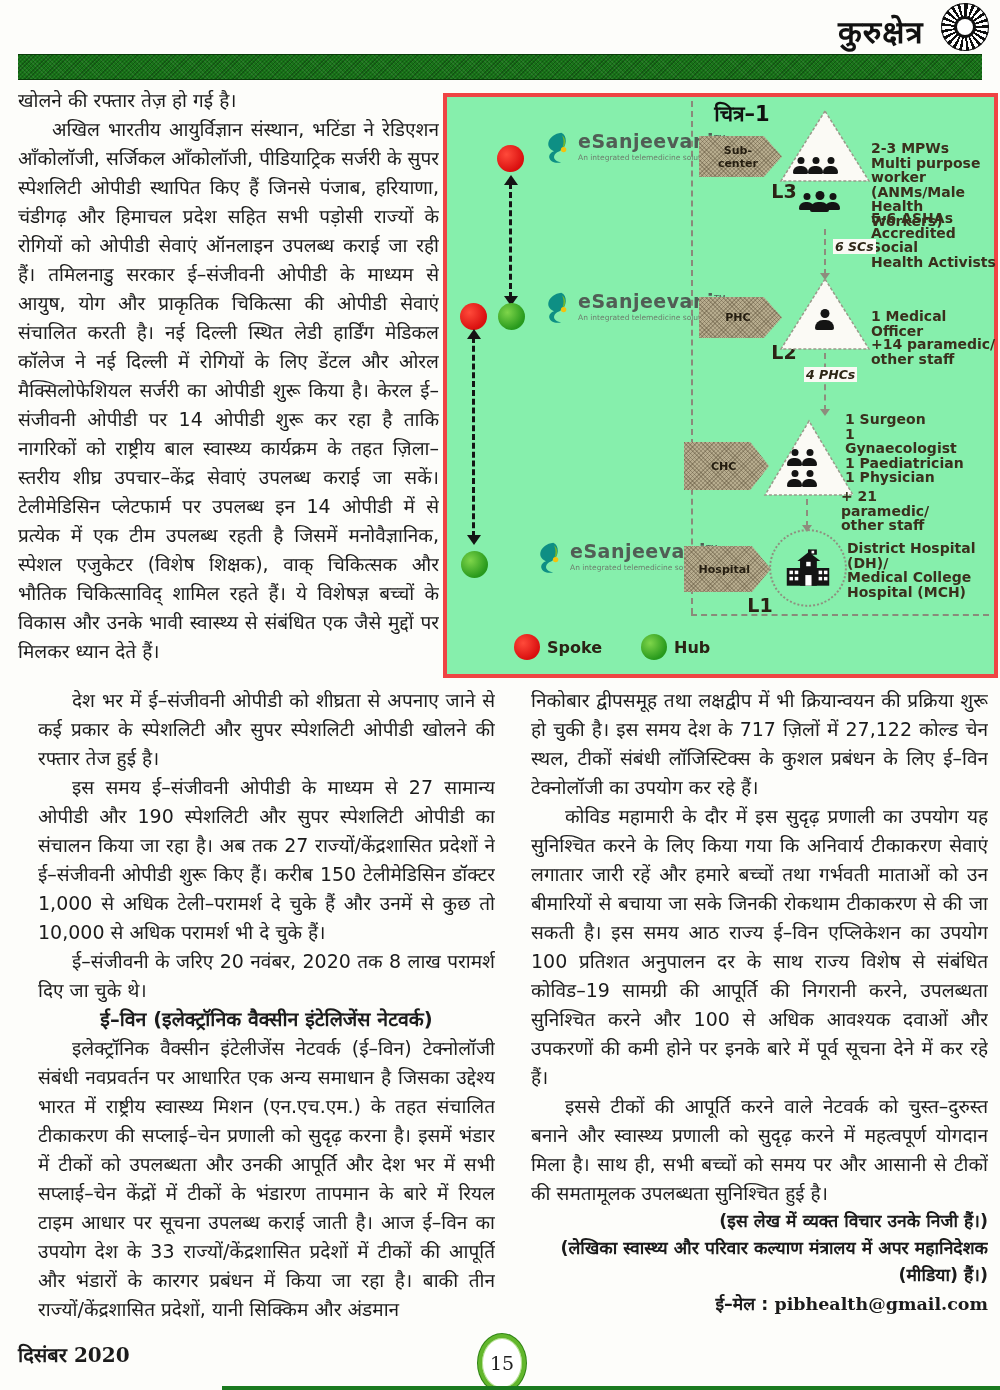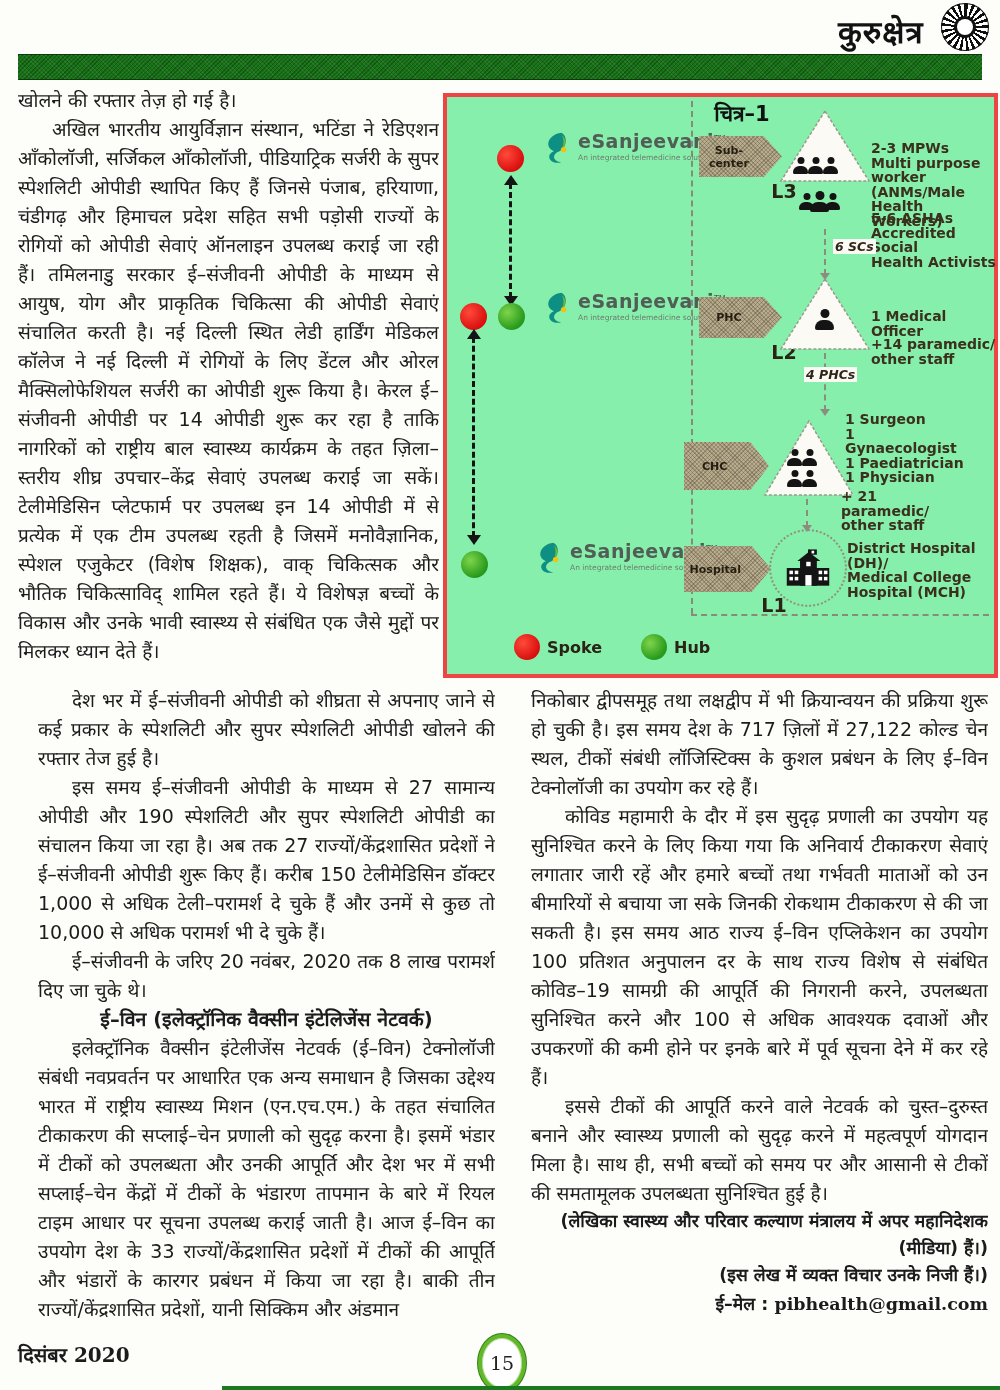--- a/index.html
+++ b/index.html
@@ -54,21 +54,21 @@
   .conn{border-left:2px dashed #8d8d7d;}
   .conn-ah{width:0;height:0;border-left:5px solid transparent;border-right:5px solid transparent;
        border-top:7px solid #8d8d7d;}
   .conn-label{font-size:12.5px;font-weight:700;font-style:italic;color:#2e2616;background:#faf9f4;padding:0 2px;}
 
   .chevron{clip-path:polygon(0 0,78% 0,100% 50%,78% 100%,0 100%);
        background-color:#b7ac8e;
        background-image:repeating-linear-gradient(45deg,rgba(74,62,40,.30) 0 1px,transparent 1px 3px),
                         repeating-linear-gradient(-45deg,rgba(74,62,40,.30) 0 1px,transparent 1px 3px);
        display:flex;align-items:center;}
-  .chevron span{font-size:11px;font-weight:700;color:#241d10;width:72%;text-align:center;}
+  .chevron span{font-size:11px;font-weight:700;color:#241d10;padding-left:9px;width:72%;text-align:center;}
   .lvl{font-size:19px;font-weight:700;color:#2b2315;width:70px;text-align:center;margin-left:44px;}
 
   .staff{font-size:14px;line-height:14.5px;font-weight:700;color:#3a301d;
        white-space:pre-line;width:125px;}
   .tri{position:absolute;}
   .person{position:relative;width:15px;height:17px;display:inline-block;}
   .person::before{content:"";position:absolute;top:0;left:50%;transform:translateX(-50%);
        width:7px;height:7px;background:#141414;border-radius:50%;}
   .person::after{content:"";position:absolute;bottom:0;left:0;width:15px;height:8px;
        background:#141414;border-radius:8px 8px 2px 2px;}
@@ -162,21 +162,21 @@
     <div class="abs chevron" style="left:252px;top:200px;width:83px;height:41px;">
       <span>PHC</span>
       </div>
     <div class="abs lvl" style="left:258px;top:244px;">L2</div>
     <div class="abs chevron" style="left:237px;top:345px;width:85px;height:48px;">
       <span>CHC</span>
       </div>
     <div class="abs chevron" style="left:237px;top:449px;width:87px;height:46px;">
       <span>Hospital</span>
       </div>
-    <div class="abs lvl" style="left:248px;top:497px;">L1</div>
+    <div class="abs lvl" style="left:234px;top:497px;">L1</div>
 
     <svg class="tri" style="left:332px;top:12px;" width="92" height="74">
       <polygon points="46,2 2,72 90,72" fill="#fbfaf5" stroke="#9a9a8a" stroke-width="1.5" stroke-dasharray="3 2"></polygon>
     </svg>
     <div class="abs" style="left:346px;top:60px;">
       <span class="person"></span><span class="person"></span><span class="person"></span>
     </div>
     <div class="abs staff" style="left:424px;top:44px;">2-3 MPWs
 Multi purpose
 worker (ANMs/Male
@@ -255,22 +255,22 @@
       <p>इस समय ई–संजीवनी ओपीडी के माध्यम से 27 सामान्य ओपीडी और 190 स्पेशलिटी और सुपर स्पेशलिटी ओपीडी का संचालन किया जा रहा है। अब तक 27 राज्यों/केंद्रशासित प्रदेशों ने ई–संजीवनी ओपीडी शुरू किए हैं। करीब 150 टेलीमेडिसिन डॉक्टर 1,000 से अधिक टेली–परामर्श दे चुके हैं और उनमें से कुछ तो 10,000 से अधिक परामर्श भी दे चुके हैं।</p>
       <p>ई–संजीवनी के जरिए 20 नवंबर, 2020 तक 8 लाख परामर्श दिए जा चुके थे।</p>
       <p class="evin-heading">ई–विन (इलेक्ट्रॉनिक वैक्सीन इंटेलिजेंस नेटवर्क)</p>
       <p>इलेक्ट्रॉनिक वैक्सीन इंटेलीजेंस नेटवर्क (ई–विन) टेक्नोलॉजी संबंधी नवप्रवर्तन पर आधारित एक अन्य समाधान है जिसका उद्देश्य भारत में राष्ट्रीय स्वास्थ्य मिशन (एन.एच.एम.) के तहत संचालित टीकाकरण की सप्लाई–चेन प्रणाली को सुदृढ़ करना है। इसमें भंडार में टीकों को उपलब्धता और उनकी आपूर्ति और देश भर में सभी सप्लाई–चेन केंद्रों में टीकों के भंडारण तापमान के बारे में रियल टाइम आधार पर सूचना उपलब्ध कराई जाती है। आज ई–विन का उपयोग देश के 33 राज्यों/केंद्रशासित प्रदेशों में टीकों की आपूर्ति और भंडारों के कारगर प्रबंधन में किया जा रहा है। बाकी तीन राज्यों/केंद्रशासित प्रदेशों, यानी सिक्किम और अंडमान</p>
     </div>
     <div class="col body-text">
       <p class="noindent">निकोबार द्वीपसमूह तथा लक्षद्वीप में भी क्रियान्वयन की प्रक्रिया शुरू हो चुकी है। इस समय देश के 717 ज़िलों में 27,122 कोल्ड चेन स्थल, टीकों संबंधी लॉजिस्टिक्स के कुशल प्रबंधन के लिए ई–विन टेक्नोलॉजी का उपयोग कर रहे हैं।</p>
       <p>कोविड महामारी के दौर में इस सुदृढ़ प्रणाली का उपयोग यह सुनिश्चित करने के लिए किया गया कि अनिवार्य टीकाकरण सेवाएं लगातार जारी रहें और हमारे बच्चों तथा गर्भवती माताओं को उन बीमारियों से बचाया जा सके जिनकी रोकथाम टीकाकरण से की जा सकती है। इस समय आठ राज्य ई–विन एप्लिकेशन का उपयोग 100 प्रतिशत अनुपालन दर के साथ राज्य विशेष से संबंधित कोविड–19 सामग्री की आपूर्ति की निगरानी करने, उपलब्धता सुनिश्चित करने और 100 से अधिक आवश्यक दवाओं और उपकरणों की कमी होने पर इनके बारे में पूर्व सूचना देने में कर रहे हैं।</p>
       <p>इससे टीकों की आपूर्ति करने वाले नेटवर्क को चुस्त–दुरुस्त बनाने और स्वास्थ्य प्रणाली को सुदृढ़ करने में महत्वपूर्ण योगदान मिला है। साथ ही, सभी बच्चों को समय पर और आसानी से टीकों की समतामूलक उपलब्धता सुनिश्चित हुई है।</p>
       <div class="credits">
+        <p>(इस लेख में व्यक्त विचार उनके निजी हैं।)</p>
         <p>(लेखिका स्वास्थ्य और परिवार कल्याण मंत्रालय में अपर महानिदेशक (मीडिया) हैं।)</p>
-        <p>(इस लेख में व्यक्त विचार उनके निजी हैं।)</p>
       </div>
       <div class="email-line">
         <span>ई–मेल : </span><span class="email-latin">pibhealth@gmail.com</span>
       </div>
     </div>
   </div>
 
   <div class="abs issue">दिसंबर 2020</div>
   <div class="abs page-circle">
     <span>15</span>

